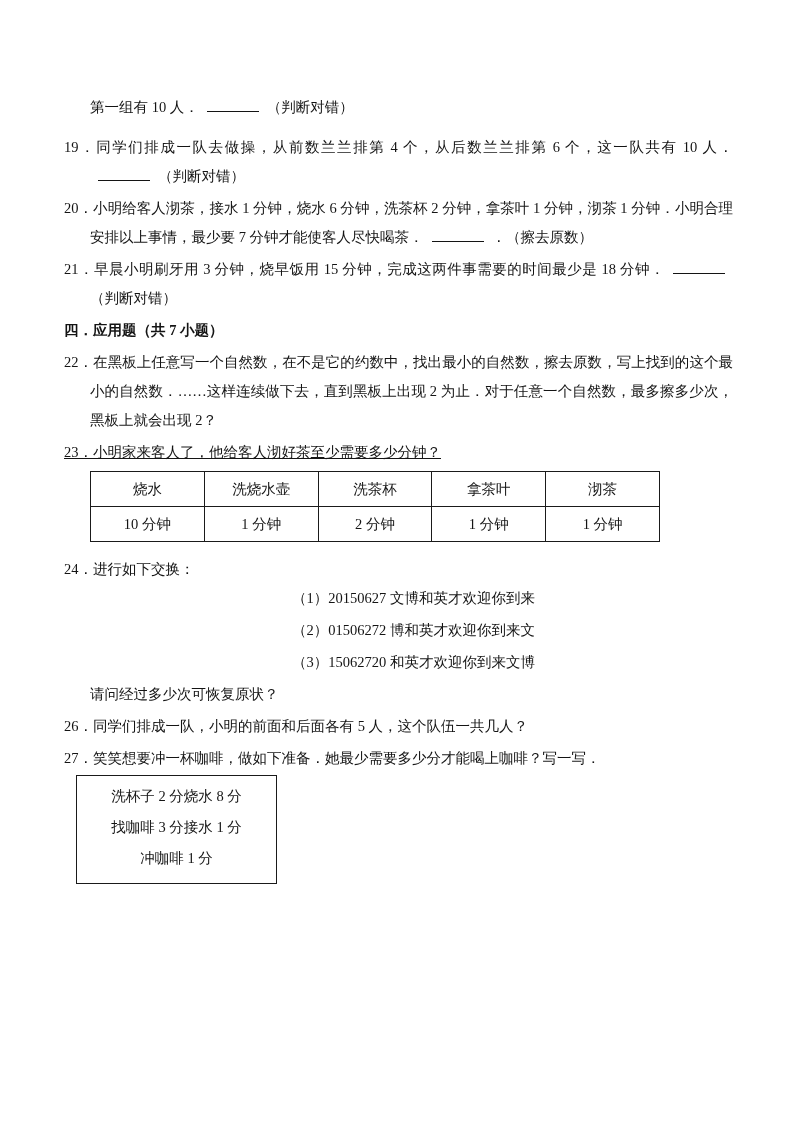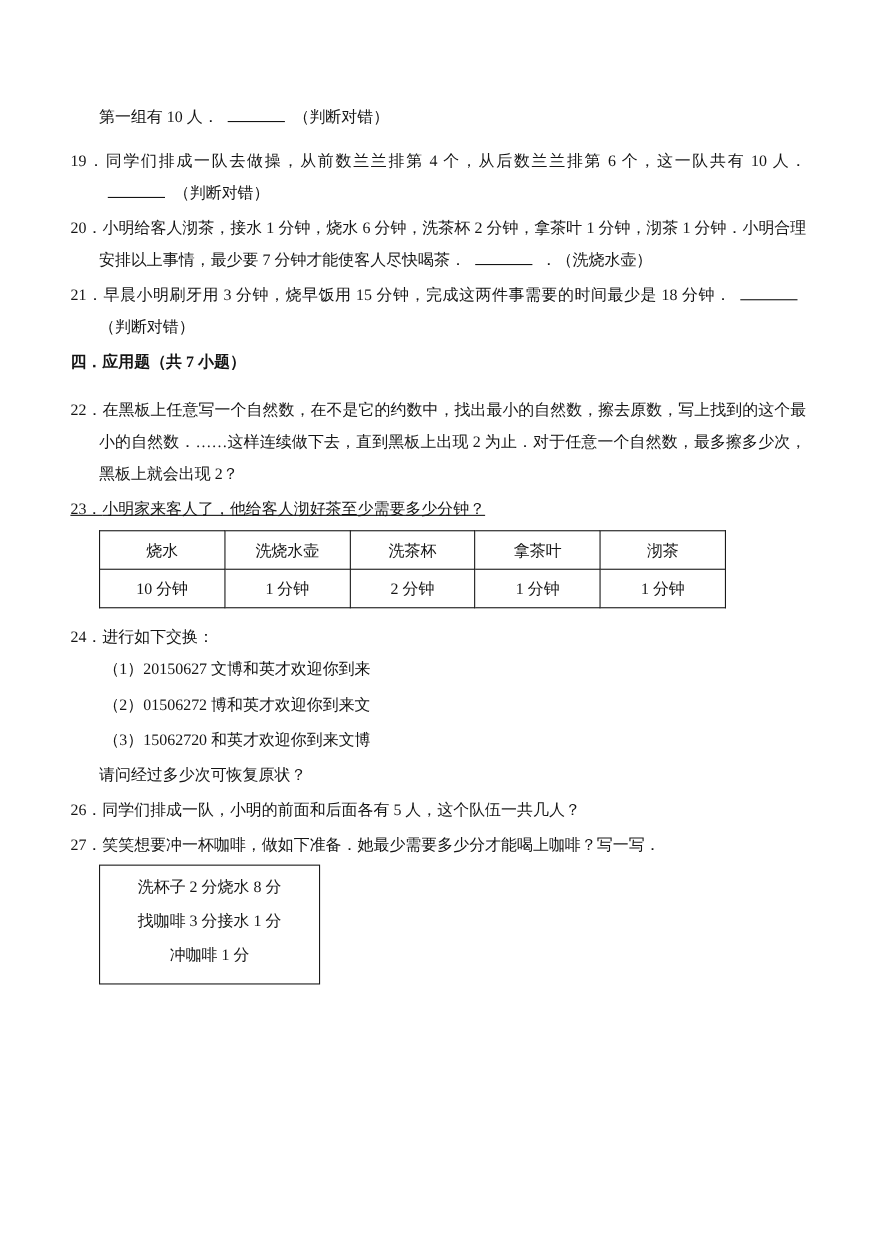--- a/index.html
+++ b/index.html
@@ -35,24 +35,24 @@
     padding-left: 26px;
     text-indent: 0;
   }
   p.q.frag {
     margin-bottom: 11px;
   }
   p.sub {
     margin: 0 0 3px 0;
     line-height: 29px;
     padding-left: 30px;
-    text-align: left;
+    text-align: center;
   }
   p.section-title {
-    margin: 0 0 14px 0;
+    margin: 0 0 3px 0;
     line-height: 29px;
     font-weight: bold;
     text-align: left;
   }
   .blank {
     display: inline-block;
     width: 52px;
     height: 2px;
     border-bottom: 1.4px solid #141414;
     margin: 0 8px;
@@ -71,40 +71,40 @@
     vertical-align: middle;
     height: 34px;
     font-size: 14.5px;
     padding: 0;
   }
   .coffee-box {
     box-sizing: border-box;
     width: 201px;
     min-height: 96px;
     border: 1.5px solid #1a1a1a;
-    margin: 2px 0 15px 26px;
+    margin: 2px 0 15px 12px;
     padding: 5px 0 9px 0;
     text-align: center;
   }
   .coffee-box .box-line {
     line-height: 31px;
     display: block;
   }
 </style>
 </head>
 <body>
 
 <div class="page">
   <div class="content">
 
     <p class="q noindent frag"><span>第一组有 10 人．</span><span class="blank"></span><span>（判断对错）</span></p>
 
     <p class="q"><span>19．</span><span>同学们排成一队去做操，从前数兰兰排第 4 个，从后数兰兰排第 6 个，这一队共有 10 人．</span><span class="blank"></span><span>（判断对错）</span></p>
 
-    <p class="q"><span>20．</span><span>小明给客人沏茶，接水 1 分钟，烧水 6 分钟，洗茶杯 2 分钟，拿茶叶 1 分钟，沏茶 1 分钟．小明合理安排以上事情，最少要 7 分钟才能使客人尽快喝茶．</span><span class="blank"></span><span>．（洗烧水壶）</span></p>
+    <p class="q"><span>20．</span><span>小明给客人沏茶，接水 1 分钟，烧水 6 分钟，洗茶杯 2 分钟，拿茶叶 1 分钟，沏茶 1 分钟．小明合理安排以上事情，最少要 7 分钟才能使客人尽快喝茶．</span><span class="blank"></span><span>．（擦去原数）</span></p>
 
     <p class="q"><span>21．</span><span>早晨小明刷牙用 3 分钟，烧早饭用 15 分钟，完成这两件事需要的时间最少是 18 分钟．</span><span class="blank"></span><span>（判断对错）</span></p>
 
     <p class="section-title">四．应用题（共 7 小题）</p>
 
     <p class="q"><span>22．</span><span>在黑板上任意写一个自然数，在不是它的约数中，找出最小的自然数，擦去原数，写上找到的这个最小的自然数．……这样连续做下去，直到黑板上出现 2 为止．对于任意一个自然数，最多擦多少次，黑板上就会出现 2？</span></p>
 
     <p class="q" style="margin-bottom:0;text-decoration:underline;"><span>23．</span><span>小明家来客人了，他给客人沏好茶至少需要多少分钟？</span></p>
 
     <table class="time-table">

